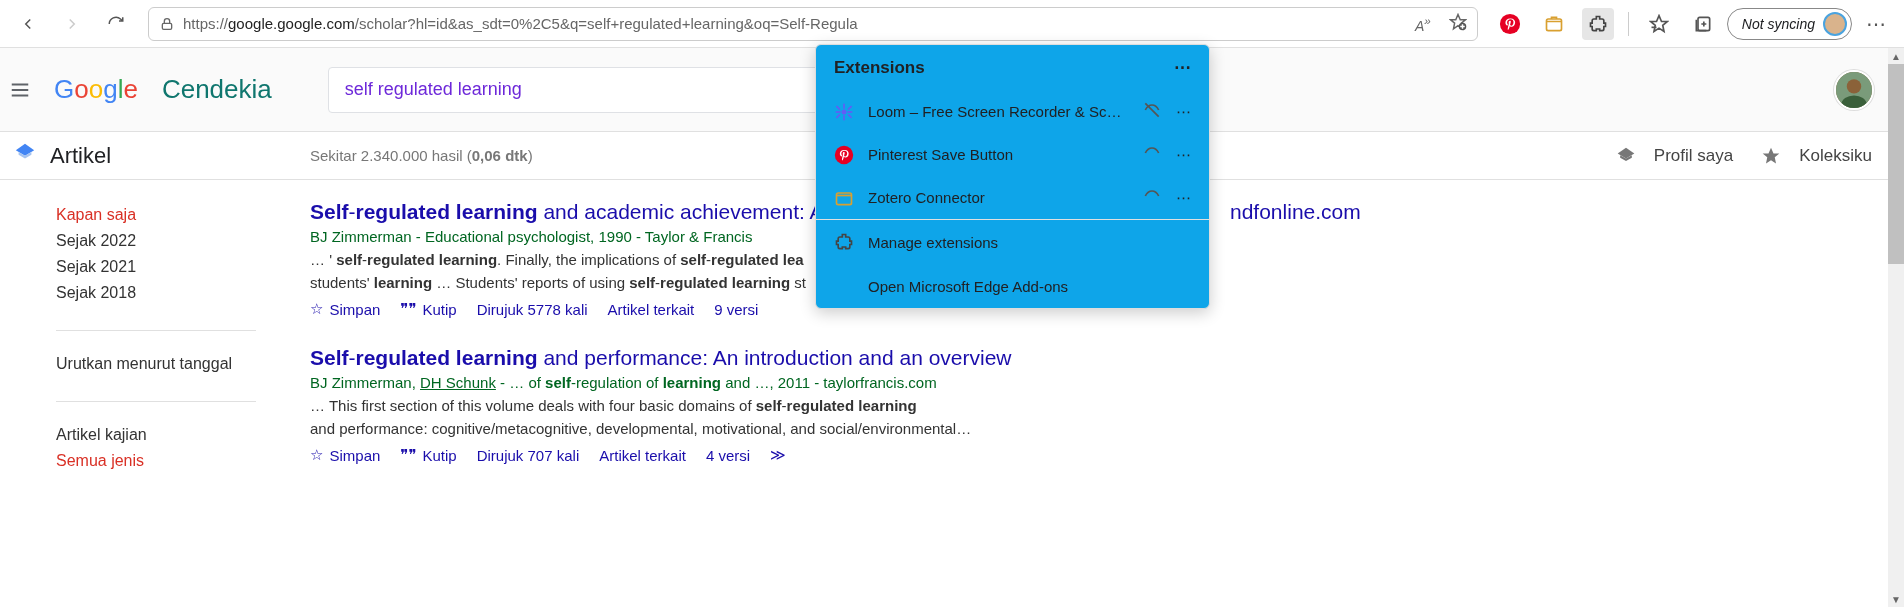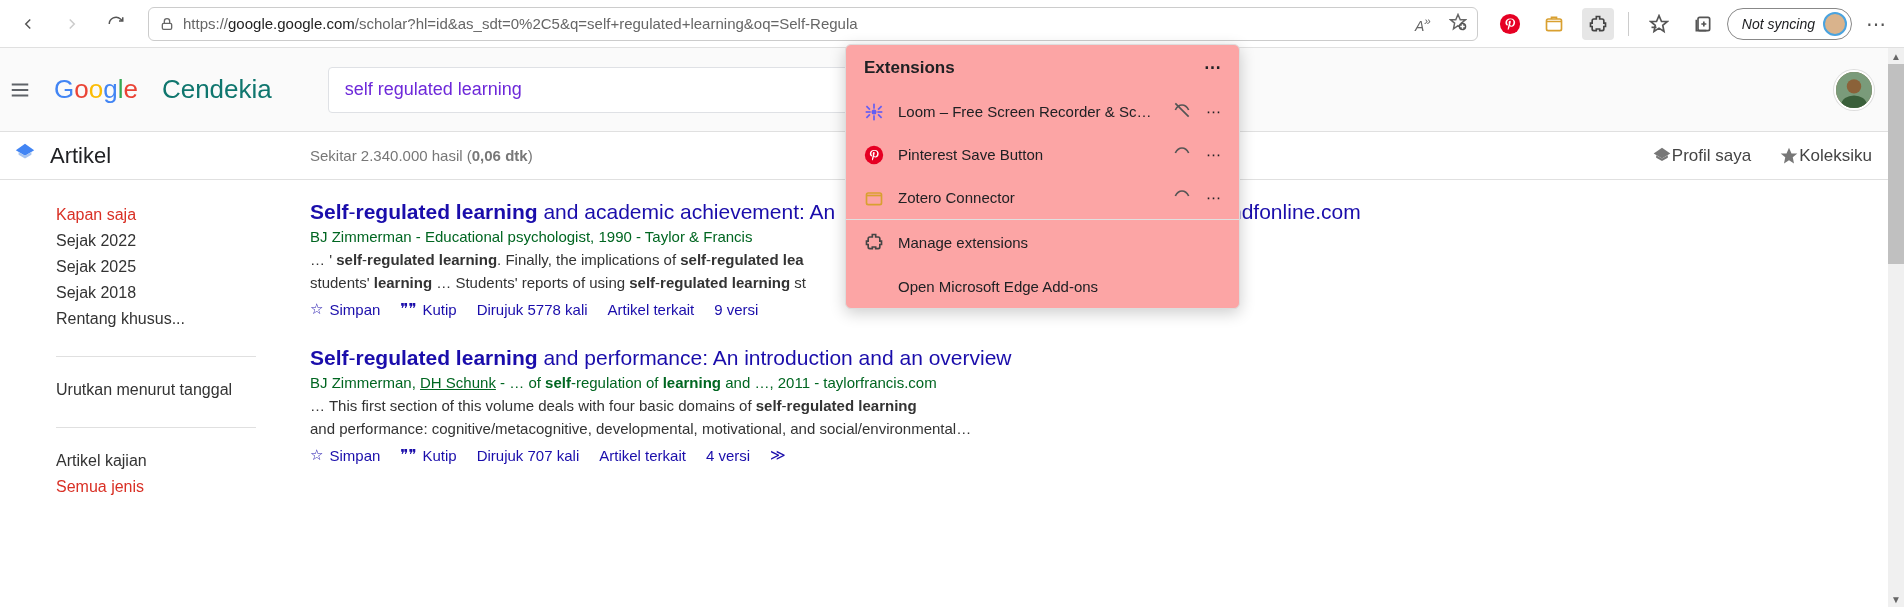--- a/index.html
+++ b/index.html
@@ -13,21 +13,21 @@
   .url-bar .lock { color: #666; display:flex; align-items:center; }
   .url-text { flex: 1; font-size: 15px; color: #666; white-space: nowrap; overflow: hidden; }
   .url-text .dark { color: #222; }
   .chrome-icon { width: 40px; height: 40px; display: flex; align-items: center; justify-content: center; color: #555; }
   .chrome-icon-box { width:32px; height:32px; display:flex; align-items:center; justify-content:center; border-radius:4px; }
   .chrome-icon-box.active { background:#e6e6e6; }
   .not-sync { border:1px solid #888; border-radius:16px; height:32px; display:flex; align-items:center; padding:0 4px 0 14px; gap:8px; font-size:14px;font-style:italic; }
   .avatar-sm { width:24px; height:24px; border-radius:50%; background:#d9b38c; border:2px solid #4aa3df; }
 
   
-  .ext-dropdown { position:absolute; top:44px; left:845px; width:395px; background:#fca5a5; border:1px solid #ddd; border-radius:6px; box-shadow:0 4px 16px rgba(0,0,0,0.2); z-index:100; }
+  .ext-dropdown { position:absolute; top:44px; left:815px; width:395px; background:#0ea5e9; border:1px solid #ddd; border-radius:6px; box-shadow:0 4px 16px rgba(0,0,0,0.2); z-index:100; }
   .ext-header { display:flex; align-items:center; justify-content:space-between; padding:12px 18px; font-size:17px; font-weight:600; }
   .ext-item { display:flex; align-items:center; padding:10px 18px; gap:14px; font-size:15px; }
   .ext-item .ext-name { flex:1; white-space:nowrap; overflow:hidden; text-overflow:ellipsis; }
   .ext-item .ext-eye { color:#555; }
   .ext-divider { height:1px; background:#e0e0e0; }
   .ext-footer-item { display:flex; align-items:center; padding:12px 18px; gap:14px; font-size:15px; }
   .ext-ic { width:20px; height:20px; display:flex; align-items:center; justify-content:center; }
 
   
   .scholar-header { height:84px; display:flex; align-items:center; gap:16px; padding-left:2px; background:#fafafa; border-bottom:1px solid #e0e0e0; }
@@ -42,21 +42,21 @@
   .profile-avatar { width:40px; height:40px; border-radius:50%; background:#8b6f47; margin-right:30px; border:2px solid #fff; box-shadow:0 0 0 1px #ddd; overflow:hidden; display:flex; align-items:center; justify-content:center; }
   .profile-avatar svg { width:100%; height:100%; }
 
   
   .sub-bar { height:48px; display:flex; align-items:center; border-bottom:1px solid #e0e0e0; font-size:18px; }
   .sub-left { display:flex; align-items:center; gap:14px; padding-left:14px; width:300px; color:#5f6368; }
   .sub-left .diamond { color:#4285F4; }
   .sub-left .artikel { color:#202124; font-size:22px; }
   .sub-mid { flex:1; padding-left:10px; color:#777; font-size:15px; }
   .sub-right { display:flex; align-items:center; gap:28px; padding-right:32px; color:#5f6368; }
-  .sub-right .link { display:flex; align-items:center; gap:0; font-size:17px; color:#444; }
+  .sub-right .link { display:flex; align-items:center; gap:18px; font-size:17px; color:#444; }
 
   
   .main { display:flex; }
   .sidebar { width:300px; padding:22px 0 0 56px; font-size:16px; }
   .sidebar .group { margin-bottom:20px; border-bottom:1px solid #e0e0e0; padding-bottom:24px; width:200px; }
   .sidebar .group:last-child { border:none; }
   .sidebar .item { padding:4px 0; color:#333; }
   .sidebar .item.active { color:#d93025; }
 
   .results { flex:1; padding:20px 0 0 10px; }
@@ -282,23 +282,22 @@
       <span>Koleksiku</span>
     </span>
   </div>
 </div>
 
 <div class="main">
   <div class="sidebar">
     <div class="group">
       <div class="item active">Kapan saja</div>
       <div class="item">Sejak 2022</div>
-      <div class="item">Sejak 2025</div>
+      <div class="item">Sejak 2021</div>
       <div class="item">Sejak 2018</div>
-      <div class="item">Rentang khusus...</div>
     </div>
     <div class="group">
       <div class="item">Urutkan menurut tanggal</div>
     </div>
     <div class="group">
       <div class="item">Artikel kajian</div>
       <div class="item active">Semua jenis</div>
     </div>
   </div>
 

